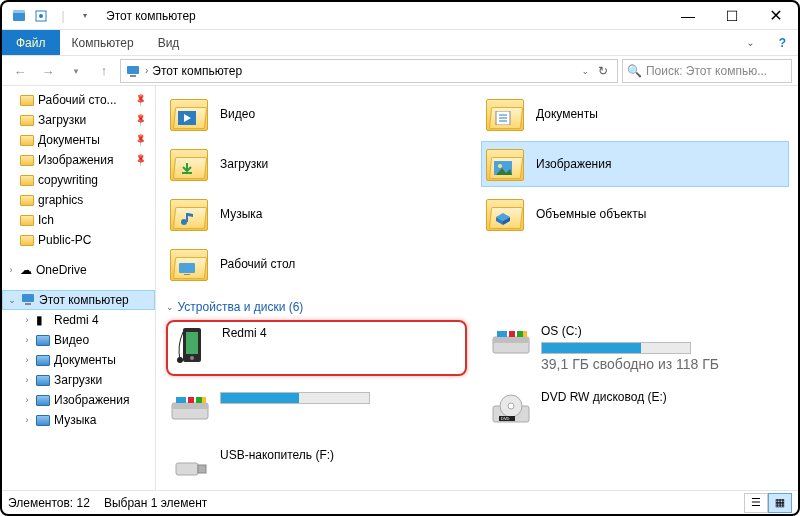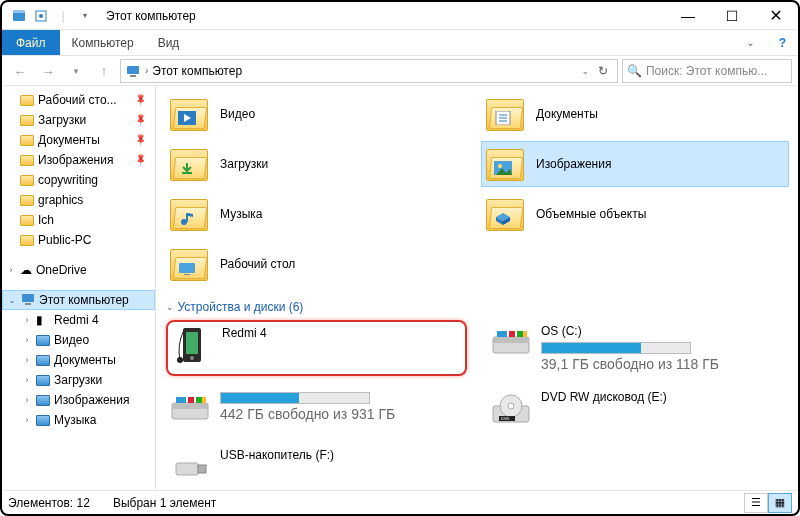--- a/index.html
+++ b/index.html
@@ -61,21 +61,21 @@
 .devices-grid { display: grid; grid-template-columns: 1fr 1fr; column-gap: 20px; row-gap: 10px; }
 .dev-item { display: flex; align-items: flex-start; gap: 10px; font-size: 12px; padding: 4px; }
 .dev-icon { width: 40px; height: 40px; display:flex; align-items:center; justify-content:center; flex-shrink:0; }
 .dev-text { display:flex; flex-direction:column; gap:2px; }
 .dev-sub { color:#6a6a6a; font-size: 14px; }
 .capbar { width: 150px; height: 12px; border:1px solid #bdbdbd; background:#eaeaea; margin-top:2px; }
 .capbar .fill { height:100%; background:#26a0da; }
 .highlight { border: 2px solid #d6312b; border-radius: 8px; box-shadow: 0 0 4px rgba(214,49,43,.4); }
 
 
-.status { height: 24px; border-top: 1px solid #e5e5e5; display:flex; align-items:center; font-size: 12px; padding: 0 6px; gap: 23px; }
+.status { height: 24px; border-top: 1px solid #e5e5e5; display:flex; align-items:center; font-size: 12px; padding: 0 6px; gap: 14px; }
 .status .right { margin-left:auto; display:flex; gap:0; }
 .view-btn { width: 24px; height: 20px; border:1px solid #ccc; display:flex; align-items:center; justify-content:center; font-size:11px; }
 .view-btn.active { background:#cce8ff; border-color:#5aa7e0; }
 </style>
 </head>
 <body>
 
 <div class="window">
 
   <div class="titlebar">
@@ -355,21 +355,20 @@
                 <rect x="6" y="2" width="10" height="6" fill="#2b9cd8"></rect>
                 <rect x="18" y="2" width="6" height="6" fill="#d23"></rect>
                 <rect x="26" y="2" width="6" height="6" fill="#2a2"></rect>
                 <rect x="32" y="2" width="4" height="6" fill="#fb3"></rect>
               </svg>
             </div>
             <div class="dev-text">
               <div class="capbar">
                 <div class="fill" style="width:53%"></div>
               </div>
-              <span class="dev-sub">442 ГБ свободно из 931 ГБ</span>
             </div>
           </div>
           <div class="dev-item">
             <div class="dev-icon">
               <svg width="40" height="32">
                 <rect x="2" y="12" width="36" height="16" rx="2" fill="#d9d9d9" stroke="#aaa"></rect>
                 <circle cx="20" cy="12" r="11" fill="#e8e8e8" stroke="#aaa"></circle>
                 <circle cx="20" cy="12" r="3" fill="#fff" stroke="#aaa"></circle>
                 <rect x="8" y="22" width="16" height="5" fill="#222"></rect>
                 <text x="10" y="26" font-size="4" fill="#fff">DVD</text>

